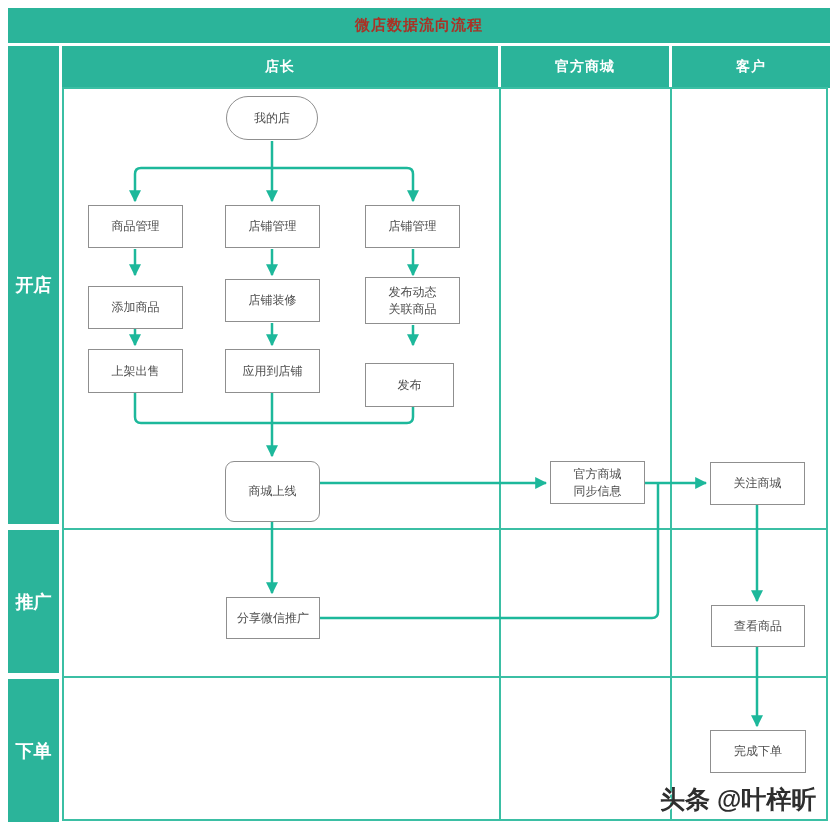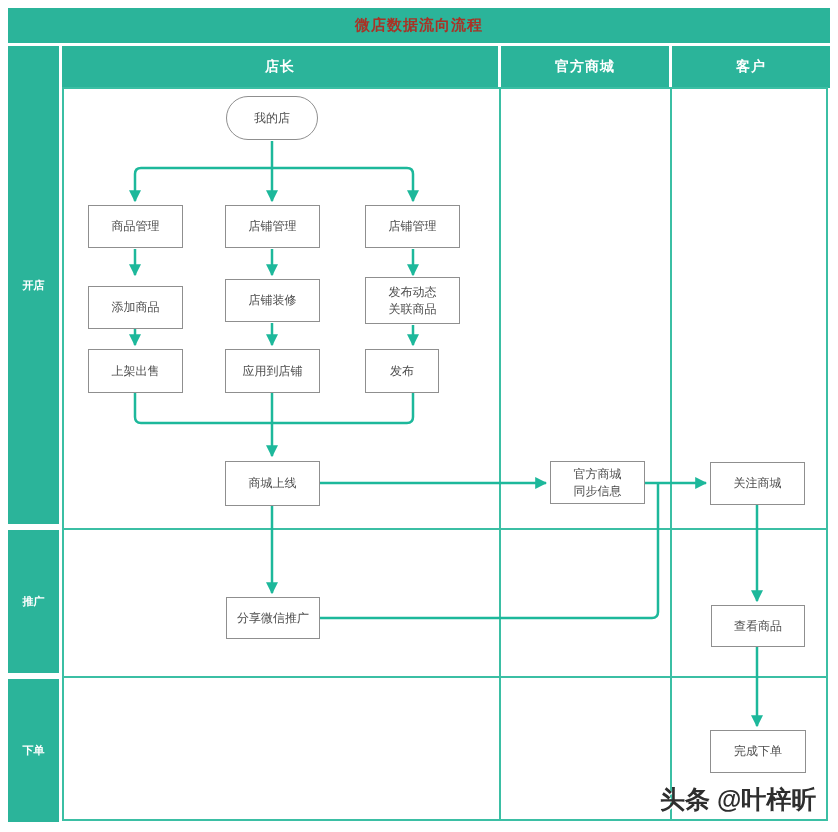--- a/index.html
+++ b/index.html
@@ -13,21 +13,21 @@
 
   .hdr{position:absolute;top:46px;height:42px;background:var(--teal);
     display:flex;align-items:center;justify-content:center;
     color:#fff;font-size:14px;font-weight:bold;letter-spacing:1px;}
   .hdr-shopkeeper{left:62px;width:436px;}
   .hdr-official{left:501px;width:168px;}
   .hdr-customer{left:672px;width:158px;}
 
   .lane-cell{position:absolute;left:8px;width:51px;background:var(--teal);
     display:flex;align-items:center;justify-content:center;
-    color:#fff;font-size:11px;font-weight:bold;}
+    color:#fff;font-size:18px;font-weight:bold;}
   .lane-open{top:46px;height:478px;}
   .lane-promo{top:530px;height:143px;}
   .lane-order{top:679px;height:143px;}
 
   
   .content-frame{position:absolute;left:62px;top:87px;width:766px;height:734px;
     border:2px solid var(--grid);box-sizing:border-box;background:#fff;}
   .vline{position:absolute;top:87px;height:734px;width:2px;background:var(--grid);}
   .vline-1{left:499px;} .vline-2{left:670px;}
   .hline{position:absolute;left:62px;width:766px;height:2px;background:var(--grid);}
@@ -113,23 +113,23 @@
   <div class="node" style="left:225px;top:205px;width:95px;height:43px;">店铺管理</div>
   <div class="node" style="left:365px;top:205px;width:95px;height:43px;">店铺管理</div>
 
   <div class="node" style="left:88px;top:286px;width:95px;height:43px;">添加商品</div>
   <div class="node" style="left:225px;top:279px;width:95px;height:43px;">店铺装修</div>
   <div class="node" style="left:365px;top:277px;width:95px;height:47px;">发布动态
 关联商品</div>
 
   <div class="node" style="left:88px;top:349px;width:95px;height:44px;">上架出售</div>
   <div class="node" style="left:225px;top:349px;width:95px;height:44px;">应用到店铺</div>
-  <div class="node" style="left:365px;top:349px;width:74px;height:44px;">发布</div>
+  <div class="node" style="left:365px;top:363px;width:89px;height:44px;">发布</div>
 
-  <div class="node" style="left:225px;top:461px;width:95px;height:45px;">商城上线</div>
+  <div class="node" style="left:225px;top:461px;width:95px;height:61px;border-radius:9px;">商城上线</div>
   <div class="node" style="left:550px;top:461px;width:95px;height:43px;">官方商城
 同步信息</div>
   <div class="node" style="left:710px;top:462px;width:95px;height:43px;">关注商城</div>
 
   <div class="node" style="left:226px;top:597px;width:94px;height:42px;">分享微信推广</div>
 
   <div class="node" style="left:711px;top:605px;width:94px;height:42px;">查看商品</div>
   <div class="node" style="left:710px;top:730px;width:96px;height:43px;">完成下单</div>
 
   <div class="watermark">头条 @叶梓昕</div>

